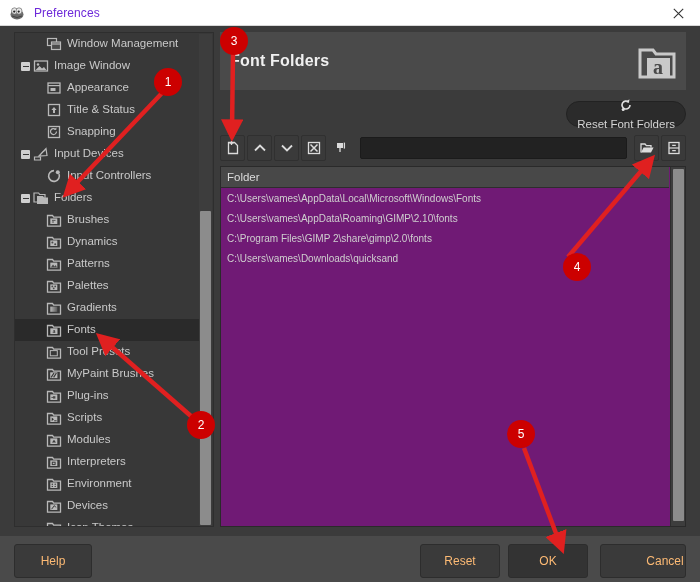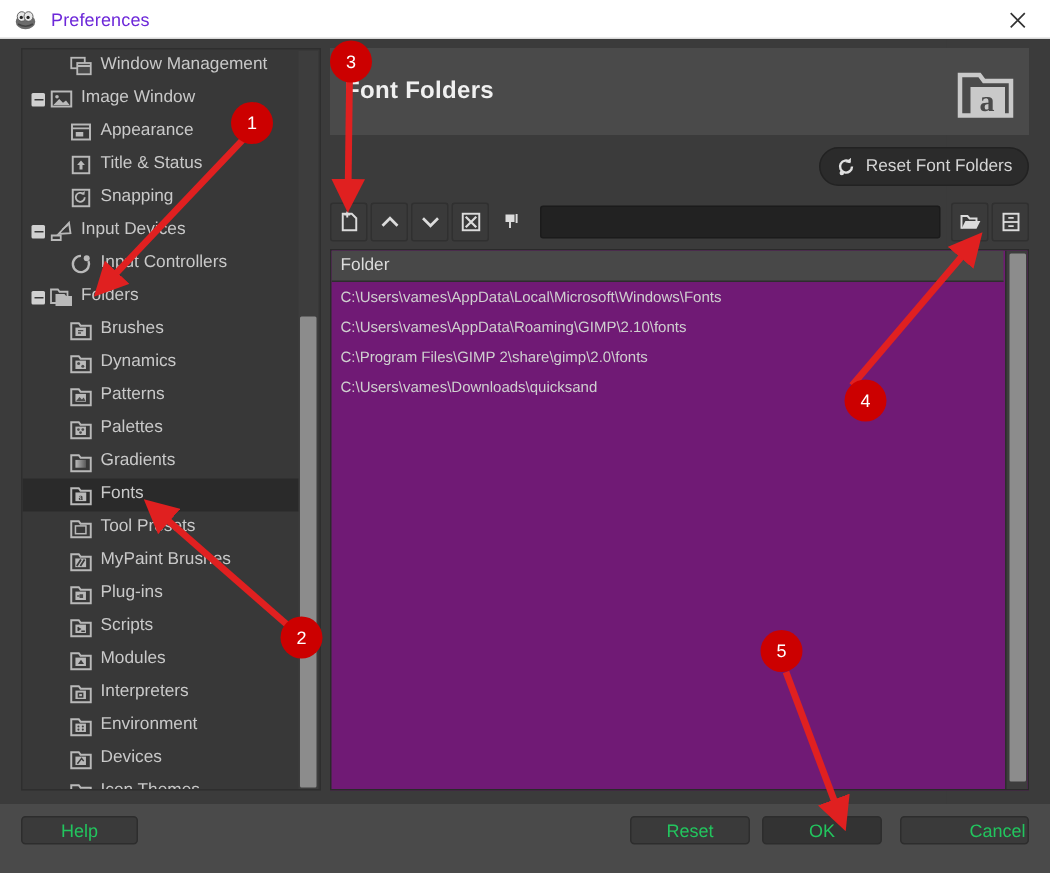--- a/index.html
+++ b/index.html
@@ -107,21 +107,21 @@
   }
 
   .reset-row {
     position: absolute; right: 0; top: 66px;
     height: 26px;
   }
   .btn {
     background: #2b2b2b; border: 1px solid #222; border-radius: 13px;
     color: #d4d4d4; font-size: 11.5px; height: 26px;
     display: inline-flex; align-items: center; justify-content: center;
-    padding: 0 10px; gap: 6px; cursor: default;
+    padding: 0 10px; gap: 6px; cursor: default; flex-direction: column;
   }
   .btn .bicon { display:flex; align-items:center; }
 
   
   .toolbar {
     position: absolute; left: 0; top: 102px; width: 466px; height: 28px;
     display: flex; align-items: center; gap: 2px;
   }
   .tbtn {
     width: 25px; height: 26px; background: #3a3a3a;
@@ -168,23 +168,23 @@
 
   
   .footer {
     position: absolute; left: 0; top: 536px; width: 700px; height: 46px;
     background: #4a4a4a;
   }
   .footer-inner {
     position: absolute; left: 14px; right: 14px; top: 8px; height: 30px;
   }
   .fbtn {
-    position: absolute; top: 0; height: 19px; min-width: 78px;
+    position: absolute; top: 0; height: 34px; min-width: 78px;
     background: #3a3a3a; border: 1px solid #2d2d2d; border-radius: 3px;
-    color: #22c55e; font-size: 12px;
+    color: #fdba74; font-size: 12px;
     display: flex; align-items: center; justify-content: center;
   }
   .fbtn.help { left: 0; width: 66px; }
   .fbtn.reset { right: 186px; width: 80px; }
   .fbtn.ok { right: 98px; width: 80px; background: #333; }
   .fbtn.cancel { right: 0; width: 86px; padding-left: 44px; }
 
   
   .anno { position: absolute; left: 0; top: 0; width: 700px; height: 582px;
           pointer-events: none; }

